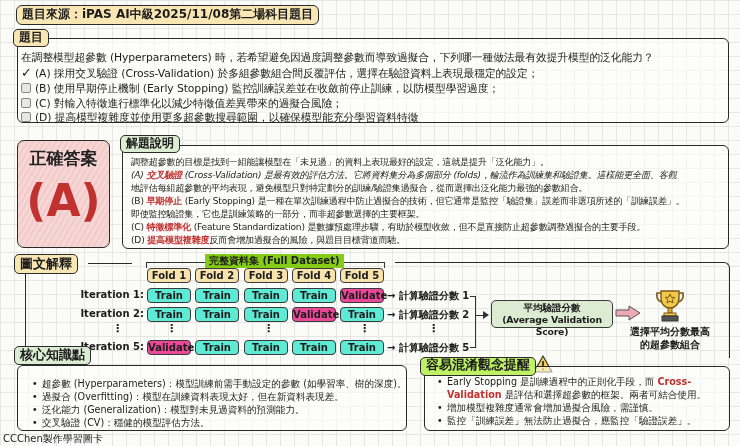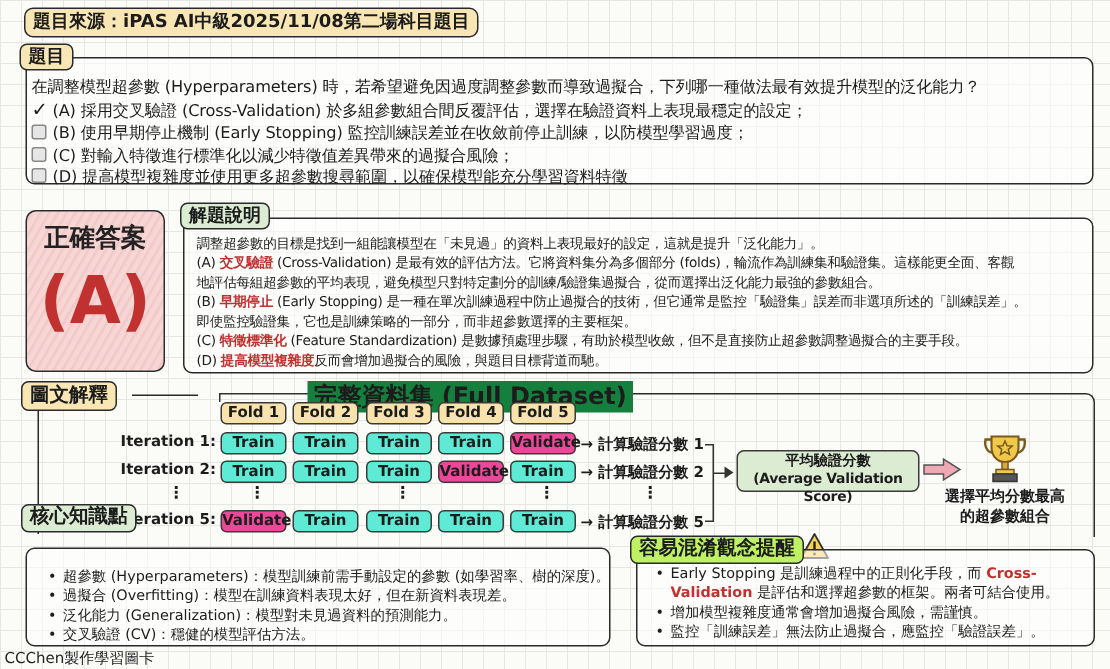--- a/index.html
+++ b/index.html
@@ -92,21 +92,21 @@
 
 <div class="abs" style="left:17px; top:140px; width:93px; height:108px; border:1.5px solid #2a2a2a; border-radius:7px;
             background: repeating-linear-gradient(120deg, #f6d7d6 0px, #f6d7d6 2px, #f1c6c4 3px, #f6d7d6 5px);">
   <div style="position:absolute; top:6px; left:0; width:100%; text-align:center; font-size:17px; font-weight:bold; color:#222;">正確答案</div>
   <div style="position:absolute; top:34px; left:0; width:100%; text-align:center; font-size:44px; font-weight:bold; color:#c0312f;">(A)</div>
 </div>
 
 <div class="tag tag-green" style="left:120px; top:135px; height:18px; line-height:15px; font-size:12px;">解題說明</div>
 <div class="panel" style="left:122px; top:145px; width:607px; height:104px;">
   <div class="exp-line" style="top:10px;">調整超參數的目標是找到一組能讓模型在「未見過」的資料上表現最好的設定，這就是提升「泛化能力」。</div>
-  <div class="exp-line" style="top:23px;">
+  <div class="exp-line" style="top:23px;font-style:italic;">
     <span>(A) </span><span class="red">交叉驗證</span><span> (Cross-Validation) 是最有效的評估方法。它將資料集分為多個部分 (folds)，輪流作為訓練集和驗證集。這樣能更全面、客觀</span>
   </div>
   <div class="exp-line" style="top:36px;">地評估每組超參數的平均表現，避免模型只對特定劃分的訓練/驗證集過擬合，從而選擇出泛化能力最強的參數組合。</div>
   <div class="exp-line" style="top:49px;">
     <span>(B) </span><span class="red">早期停止</span><span> (Early Stopping) 是一種在單次訓練過程中防止過擬合的技術，但它通常是監控「驗證集」誤差而非選項所述的「訓練誤差」。</span>
   </div>
   <div class="exp-line" style="top:62px;">即使監控驗證集，它也是訓練策略的一部分，而非超參數選擇的主要框架。</div>
   <div class="exp-line" style="top:75px;">
     <span>(C) </span><span class="red">特徵標準化</span><span> (Feature Standardization) 是數據預處理步驟，有助於模型收斂，但不是直接防止超參數調整過擬合的主要手段。</span>
   </div>
@@ -114,21 +114,21 @@
     <span>(D) </span><span class="red">提高模型複雜度</span><span>反而會增加過擬合的風險，與題目目標背道而馳。</span>
   </div>
 </div>
 
 <div class="tag tag-yellow" style="left:14px; top:254px; height:20px; line-height:17px; font-size:13px;">圖文解釋</div>
 <div class="line-top" style="left:88px; top:263px; width:44px;"></div>
 <div class="abs" style="left:25px; top:272px; width:0; height:84px; border-left:1.5px solid #2a2a2a;"></div>
 <div class="abs" style="left:395px; top:262px; width:335px; height:96px; border-top:1.5px solid #2a2a2a; border-right:1.5px solid #2a2a2a; border-radius:0 6px 0 0;"></div>
 
 <div class="abs" style="left:146px; top:262px; width:239px; height:6px; border-top:1.2px solid #333; border-left:1.2px solid #333; border-right:1.2px solid #333;"></div>
-<div class="abs" style="left:205px; top:254px; font-size:16px; font-weight:bold; background:#15803d; padding:0 4px;">完整資料集 (Full Dataset)</div>
+<div class="abs" style="left:205px; top:254px; font-size:10px; font-weight:bold; background:#84cc16; padding:0 4px;">完整資料集 (Full Dataset)</div>
 
 <div class="box fold" style="left:147px; top:268px;">Fold 1</div>
 <div class="box fold" style="left:195px; top:268px;">Fold 2</div>
 <div class="box fold" style="left:244px; top:268px;">Fold 3</div>
 <div class="box fold" style="left:292px; top:268px;">Fold 4</div>
 <div class="box fold" style="left:340px; top:268px;">Fold 5</div>
 
 <div class="iter-label" style="left:78px; top:289px;">Iteration 1:</div>
 <div class="box train" style="left:147px; top:288px;">Train</div>
 <div class="box train" style="left:195px; top:288px;">Train</div>
@@ -185,21 +185,21 @@
   <polygon points="18,6 19.4,9.2 22.8,9.4 20.2,11.6 21,15 18,13.2 15,15 15.8,11.6 13.2,9.4 16.6,9.2" fill="none" stroke="#7a5a1a" stroke-width="1"></polygon>
   <rect x="16" y="20" width="4" height="5" fill="#d9a93a" stroke="#7a5a1a" stroke-width="1"></rect>
   <rect x="12" y="25" width="12" height="3" fill="#f1c94a" stroke="#7a5a1a" stroke-width="1"></rect>
   <rect x="10" y="28" width="16" height="5" fill="#555" stroke="#333" stroke-width="1"></rect>
 </svg>
 <div class="abs" style="left:625px; top:325px; width:90px; text-align:center; font-size:10px; font-weight:bold; line-height:13px;">
   <div>選擇平均分數最高</div>
   <div>的超參數組合</div>
 </div>
 
-<div class="tag tag-green" style="left:14px; top:336px; height:19px; line-height:16px; font-size:13px;">核心知識點</div>
+<div class="tag tag-green" style="left:14px; top:346px; height:19px; line-height:16px; font-size:13px;">核心知識點</div>
 <div class="panel" style="left:17px; top:365px; width:390px; height:66px; background:rgba(255,255,255,0.55);">
   <div class="kp-line" style="top:12px;"><span class="bullet">•</span><span>超參數 (Hyperparameters)：模型訓練前需手動設定的參數 (如學習率、樹的深度)。</span></div>
   <div class="kp-line" style="top:25px;"><span class="bullet">•</span><span>過擬合 (Overfitting)：模型在訓練資料表現太好，但在新資料表現差。</span></div>
   <div class="kp-line" style="top:38px;"><span class="bullet">•</span><span>泛化能力 (Generalization)：模型對未見過資料的預測能力。</span></div>
   <div class="kp-line" style="top:51px;"><span class="bullet">•</span><span>交叉驗證 (CV)：穩健的模型評估方法。</span></div>
 </div>
 
 <div class="tag tag-pink" style="left:420px; top:357px; height:19px; line-height:16px; font-size:13px;">容易混淆觀念提醒</div>
 <svg class="abs" style="left:533px; top:355px;" width="20" height="18" viewBox="0 0 20 18">
   <path d="M10 1 L19 17 H1 Z" fill="#f6d15a" stroke="#333" stroke-width="1.2" stroke-linejoin="round"></path>

